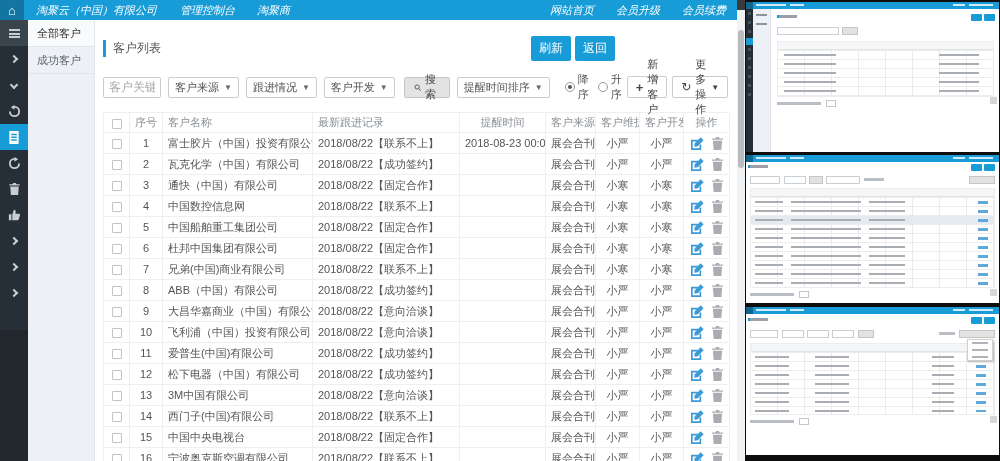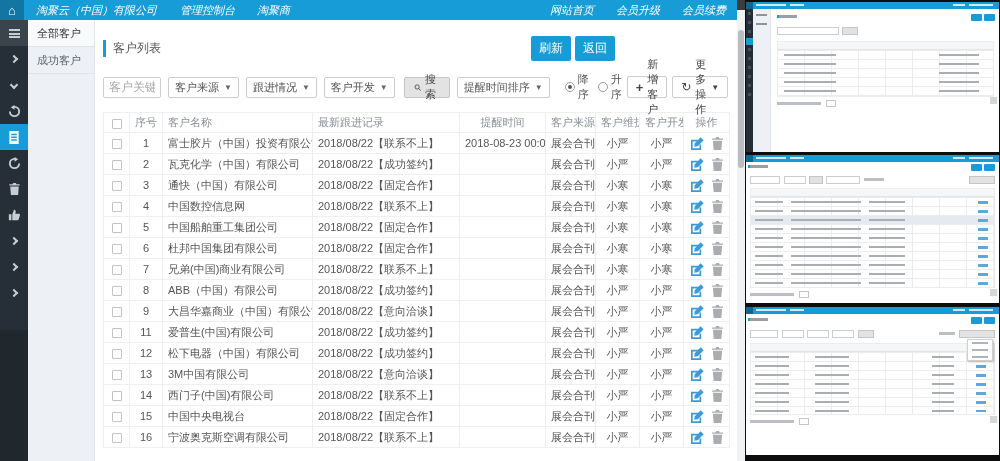--- a/index.html
+++ b/index.html
@@ -410,20 +410,36 @@
               <td class="ctr">小严</td>
               <td class="ctr ops"><svg width="13" height="13" viewBox="0 0 14 14" fill="#3d9ad8">
                   <path d="M0 3h7.5v1.8H1.8v7.4h7.4V8H11v6H0z"></path>
                   <path d="M10.4.4l3.2 3.2-6.3 6.3-3.8.6.6-3.8z"></path>
                 </svg><span class="gap"></span><svg width="11" height="13" viewBox="0 0 12 14" style="color:#a9adb1" fill="currentColor">
                   <path d="M4.5 0h3l.8 1.5H12V3H0V1.5h3.7zM1 4h10l-.8 10H1.8z"></path>
                 </svg></td>
             </tr>
             <tr>
               <td class="ctr"><span class="cbx"></span></td>
+              <td class="ctr">10</td>
+              <td>飞利浦（中国）投资有限公司</td>
+              <td>2018/08/22【意向洽谈】</td>
+              <td class="ctr"></td>
+              <td class="ctr">展会合刊</td>
+              <td class="ctr">小严</td>
+              <td class="ctr">小严</td>
+              <td class="ctr ops"><svg width="13" height="13" viewBox="0 0 14 14" fill="#3d9ad8">
+                  <path d="M0 3h7.5v1.8H1.8v7.4h7.4V8H11v6H0z"></path>
+                  <path d="M10.4.4l3.2 3.2-6.3 6.3-3.8.6.6-3.8z"></path>
+                </svg><span class="gap"></span><svg width="11" height="13" viewBox="0 0 12 14" style="color:#a9adb1" fill="currentColor">
+                  <path d="M4.5 0h3l.8 1.5H12V3H0V1.5h3.7zM1 4h10l-.8 10H1.8z"></path>
+                </svg></td>
+            </tr>
+            <tr>
+              <td class="ctr"><span class="cbx"></span></td>
               <td class="ctr">11</td>
               <td>爱普生(中国)有限公司</td>
               <td>2018/08/22【成功签约】</td>
               <td class="ctr"></td>
               <td class="ctr">展会合刊</td>
               <td class="ctr">小严</td>
               <td class="ctr">小严</td>
               <td class="ctr ops"><svg width="13" height="13" viewBox="0 0 14 14" fill="#3d9ad8">
                   <path d="M0 3h7.5v1.8H1.8v7.4h7.4V8H11v6H0z"></path>
                   <path d="M10.4.4l3.2 3.2-6.3 6.3-3.8.6.6-3.8z"></path>

